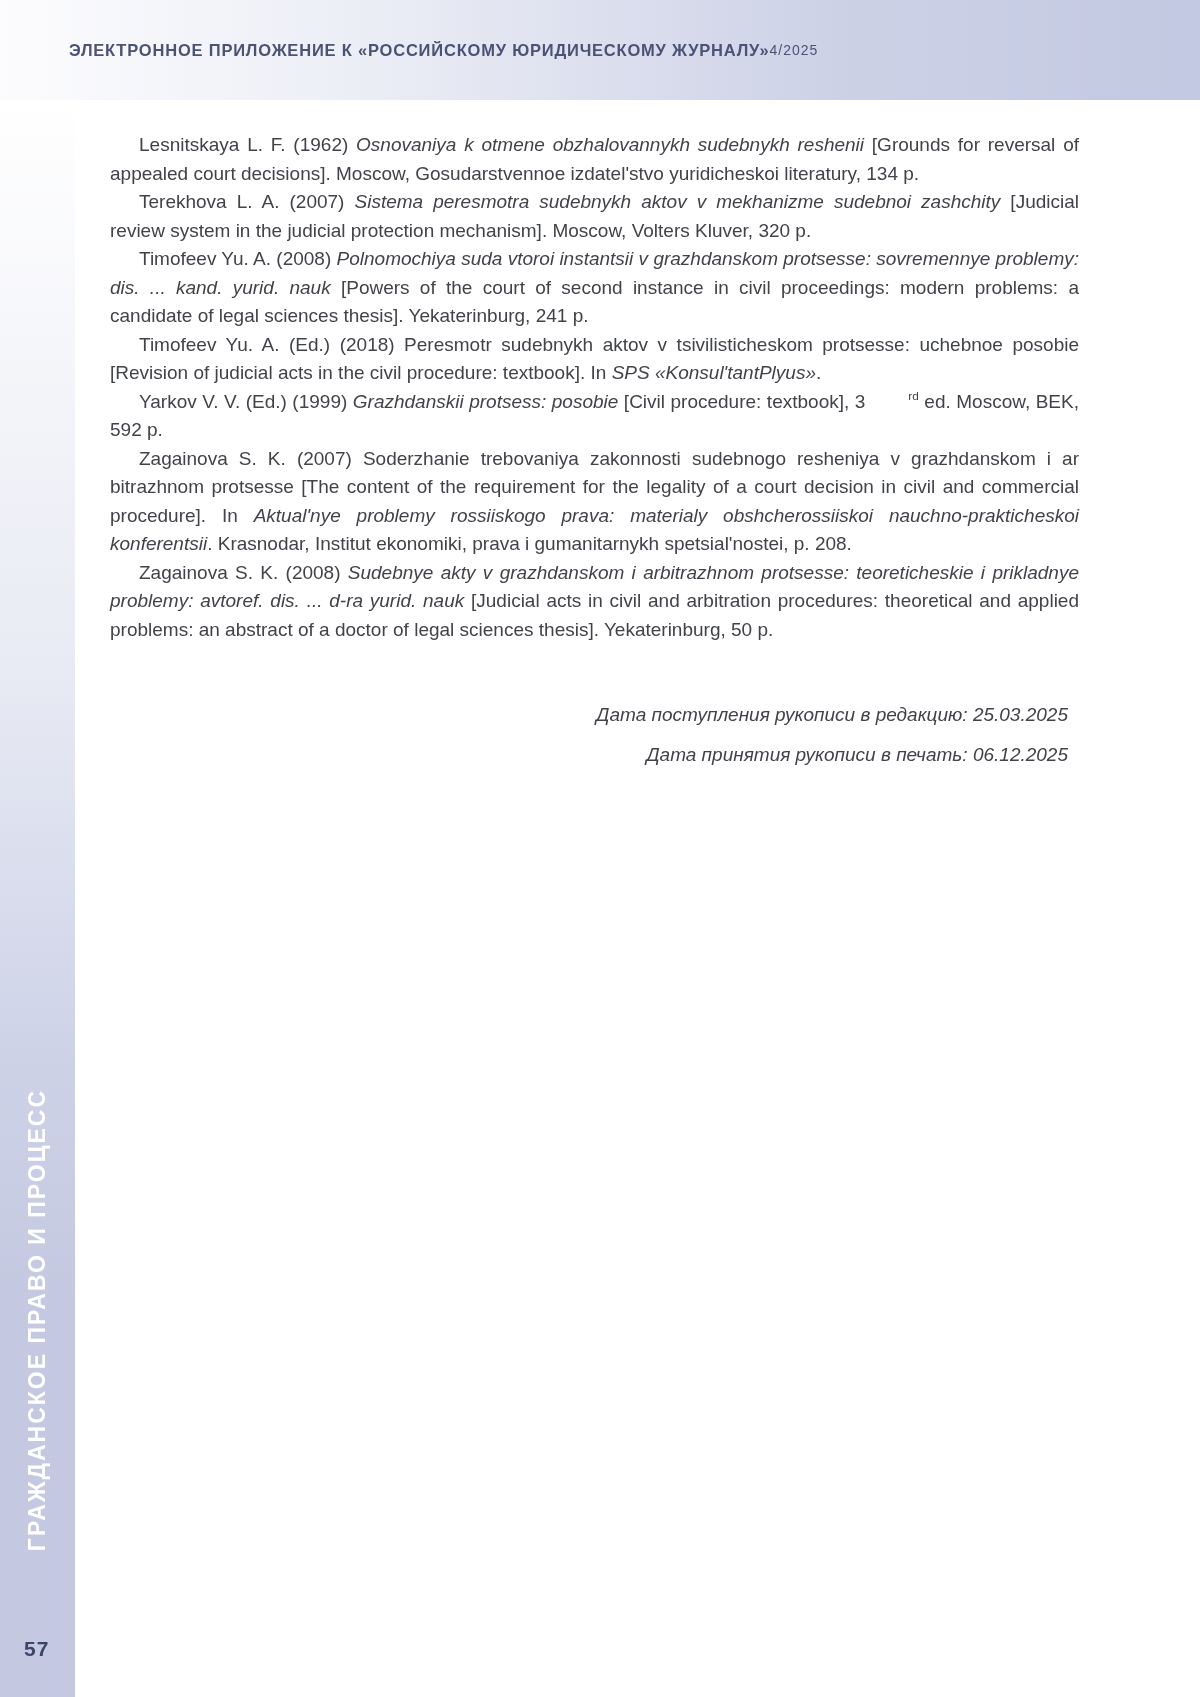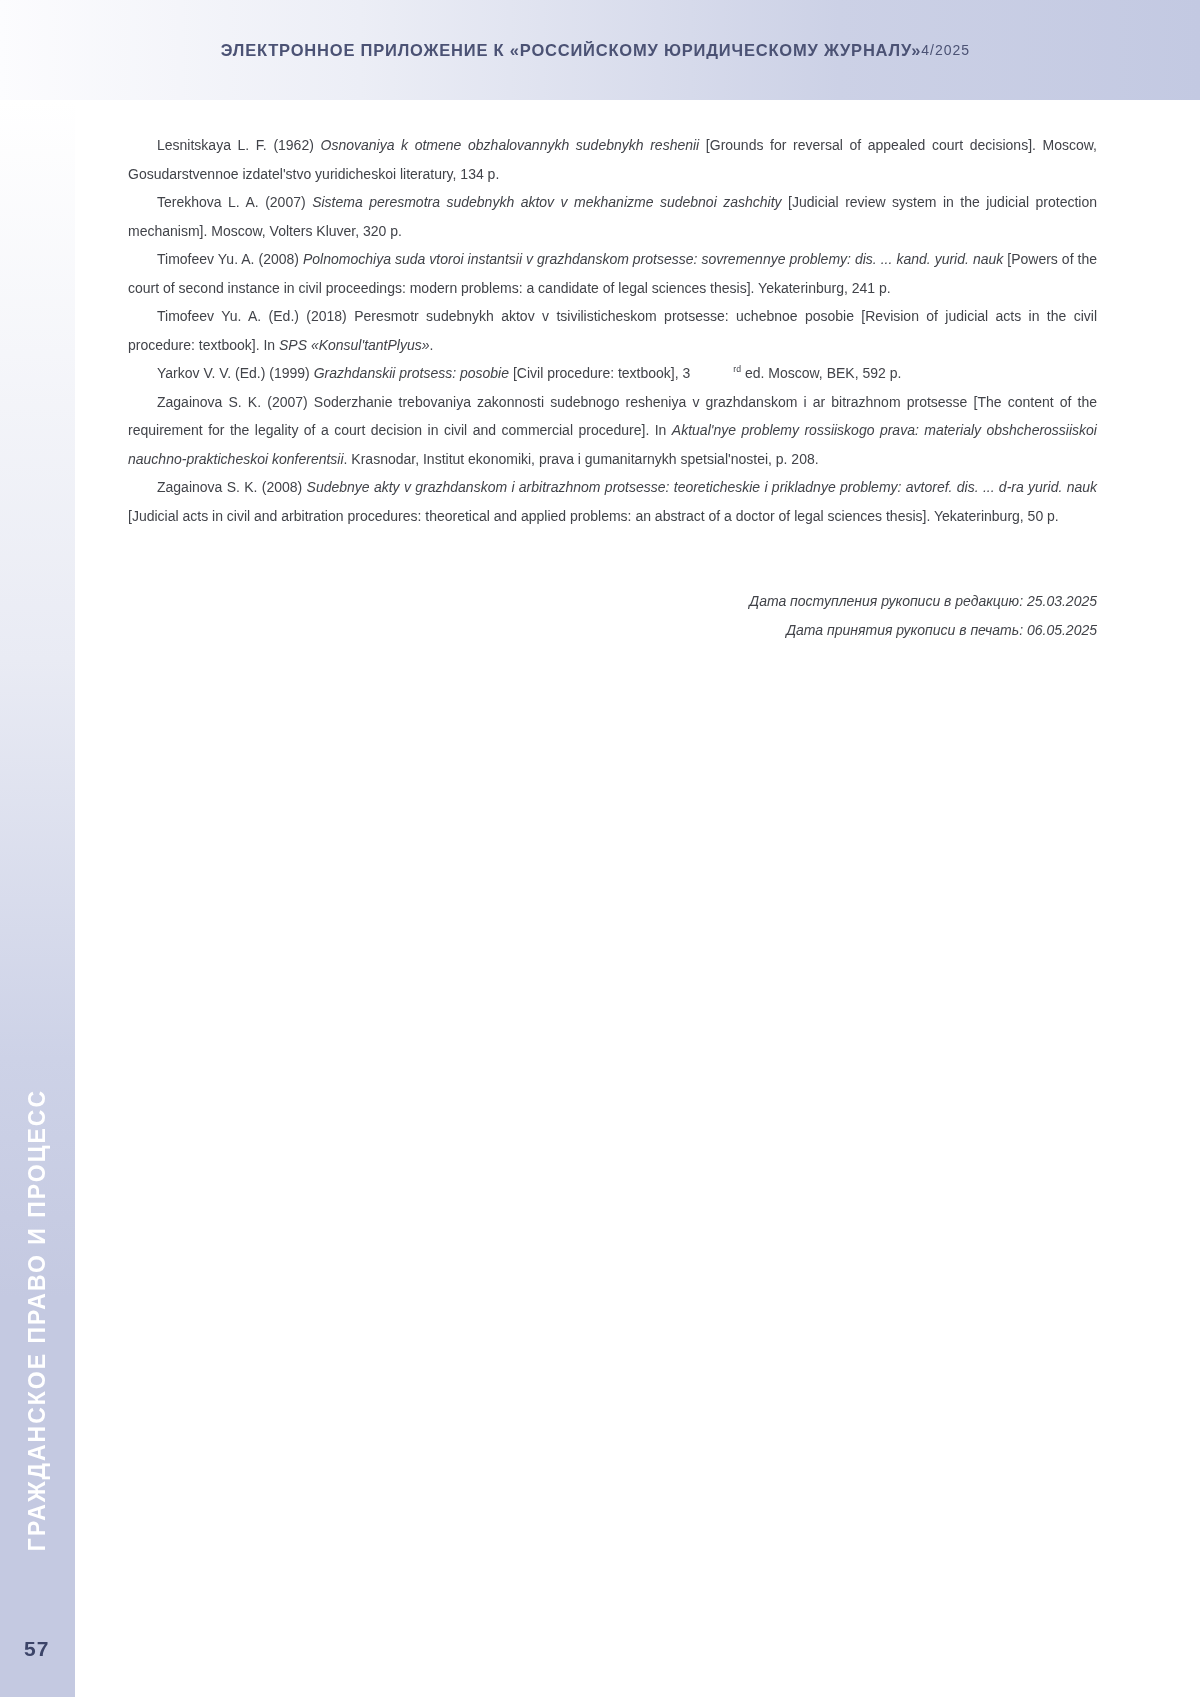--- a/index.html
+++ b/index.html
@@ -19,22 +19,22 @@
     position: absolute;
     top: 0; left: 0;
     width: 1200px; height: 100px;
     background: linear-gradient(to right,
       var(--header-band-left, #fcfcfe) 0%,
       #eceef6 30%,
       #ccd1e6 70%,
       var(--header-band-right, #c3c9e2) 100%);
     display: flex;
     align-items: center;
-    justify-content: center;
-    padding: 0 113px 0 104px;
+    justify-content: flex-start;
+    padding: 0 113px 0 69px;
     box-sizing: border-box;
   }
   .journal-title {
     font-size: 16.5px;
     font-weight: bold;
     letter-spacing: 0.8px;
     color: var(--header-text, #4b5274);
     white-space: nowrap;
   }
   .issue-number {
@@ -77,44 +77,44 @@
     position: absolute;
     left: 24px; top: 1537px;
     font-size: 21px;
     font-weight: 800;
     color: var(--page-number, #3c4468);
     letter-spacing: 1px;
   }
   
   .content {
     position: absolute;
-    left: 128px; top: 131px;
+    left: 110px; top: 131px;
     width: 969px;
     color: var(--body-text, #414349);
-    font-size: 14px;
+    font-size: 19px;
     line-height: 28.5px;
   }
   .ref {
     margin: 0;
     text-align: justify;
     text-indent: 29px;
   }
   .ref i { font-style: italic; }
   .ref sup {
     font-size: 62%;
     vertical-align: super;
     line-height: 0;
     margin-left: 43px;
   }
   .dates {
     margin-top: 57px;
     text-align: right;
     font-style: italic;
   }
-  .date-line { margin: 0; }
+  .date-line { margin: 11px; }
 </style>
 </head>
 <body>
 
 <div class="page">
 
   <header class="header-band">
     <span class="journal-title">ЭЛЕКТРОННОЕ ПРИЛОЖЕНИЕ К «РОССИЙСКОМУ ЮРИДИЧЕСКОМУ ЖУРНАЛУ»</span>
     <span class="issue-number">4/2025</span>
   </header>
@@ -131,17 +131,17 @@
         <p class="ref"><span>Lesnitskaya L. F. (1962) </span><i>Osnovaniya k otmene obzhalovannykh sudebnykh reshenii</i><span> [Grounds for reversal of appealed court decisions]. Moscow, Gosudarstvennoe izdatel'stvo yuridicheskoi literatury, 134 p.</span></p>
         <p class="ref"><span>Terekhova L. A. (2007) </span><i>Sistema peresmotra sudebnykh aktov v mekhanizme sudebnoi zashchity</i><span> [Judicial review system in the judicial protection mechanism]. Moscow, Volters Kluver, 320 p.</span></p>
         <p class="ref"><span>Timofeev Yu. A. (2008) </span><i>Polnomochiya suda vtoroi instantsii v grazhdanskom protsesse: sovremennye problemy: dis. ... kand. yurid. nauk</i><span> [Powers of the court of second instance in civil proceedings: modern problems: a candidate of legal sciences thesis]. Yekaterinburg, 241 p.</span></p>
         <p class="ref"><span>Timofeev Yu. A. (Ed.) (2018) Peresmotr sudebnykh aktov v tsivilisticheskom protsesse: uchebnoe posobie [Revision of judicial acts in the civil procedure: textbook]. In </span><i>SPS «Konsul'tantPlyus»</i><span>.</span></p>
         <p class="ref"><span>Yarkov V. V. (Ed.) (1999) </span><i>Grazhdanskii protsess: posobie</i><span> [Civil procedure: textbook], 3</span><sup>rd</sup><span> ed. Moscow, BEK, 592 p.</span></p>
         <p class="ref"><span>Zagainova S. K. (2007) Soderzhanie trebovaniya zakonnosti sudebnogo resheniya v grazhdanskom i ar bitrazhnom protsesse [The content of the requirement for the legality of a court decision in civil and commercial procedure]. In </span><i>Aktual'nye problemy rossiiskogo prava: materialy obshcherossiiskoi nauchno-prakticheskoi konferentsii</i><span>. Krasnodar, Institut ekonomiki, prava i gumanitarnykh spetsial'nostei, p. 208.</span></p>
         <p class="ref"><span>Zagainova S. K. (2008) </span><i>Sudebnye akty v grazhdanskom i arbitrazhnom protsesse: teoreticheskie i prikladnye problemy: avtoref. dis. ... d-ra yurid. nauk</i><span> [Judicial acts in civil and arbitration procedures: theoretical and applied problems: an abstract of a doctor of legal sciences thesis]. Yekaterinburg, 50 p.</span></p>
       </div>
     <div id="dates" class="dates">
         <div class="date-line">Дата поступления рукописи в редакцию: 25.03.2025</div>
-        <div class="date-line">Дата принятия рукописи в печать: 06.05.2025</div>
+        <div class="date-line">Дата принятия рукописи в печать: 06.12.2025</div>
       </div>
   </main>
 
 </div>
 
 </body></html>

